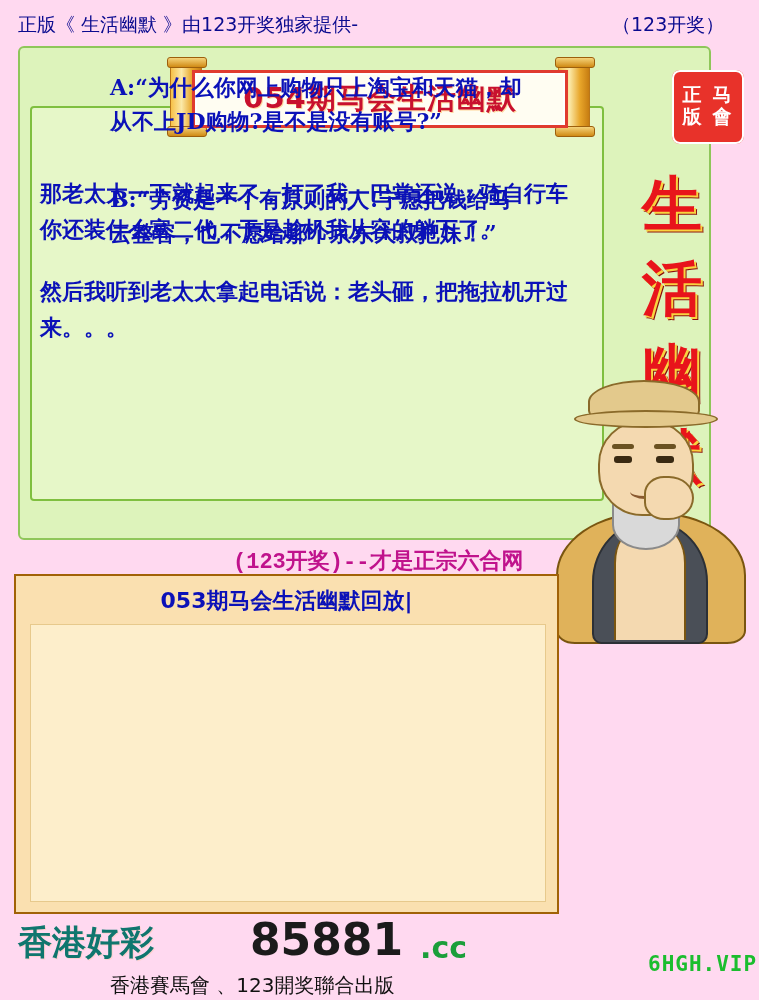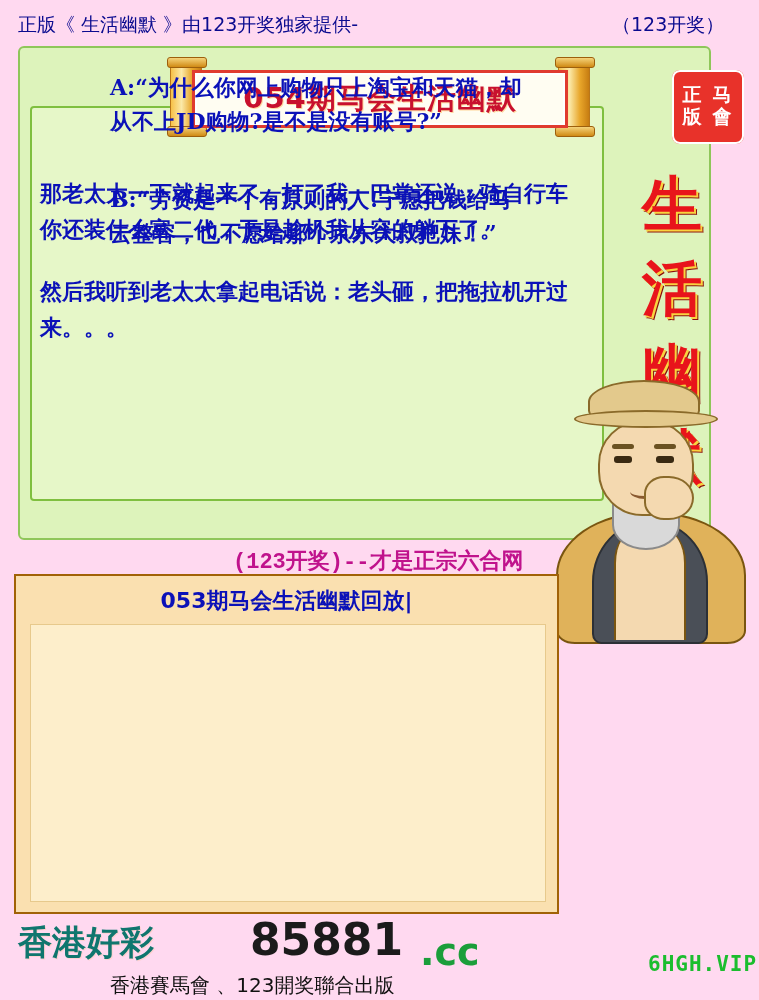--- a/index.html
+++ b/index.html
@@ -372,21 +372,21 @@
     font-size: 44px;
     font-weight: bold;
     color: #1b1b1b;
     white-space: nowrap;
   }
   .wm-cc {
     position: absolute;
     left: 420px;
     top: 930px;
     font-family: "DejaVu Sans", sans-serif;
-    font-size: 38px;
+    font-size: 30px;
     font-weight: bold;
     color: #1b9e3a;
   }
   .wm-vip {
     position: absolute;
     left: 648px;
     top: 952px;
     font-family: "DejaVu Sans Mono", monospace;
     font-size: 21px;
     font-weight: bold;

